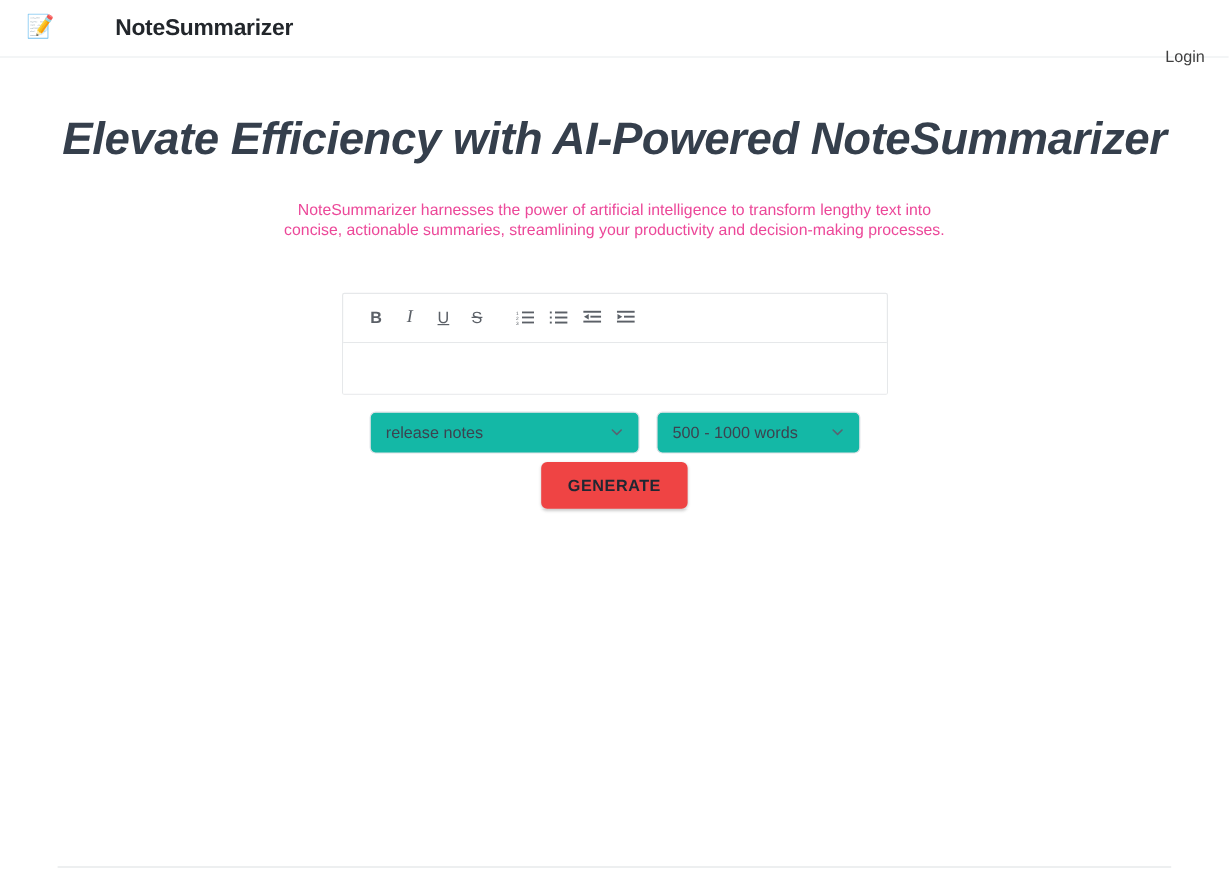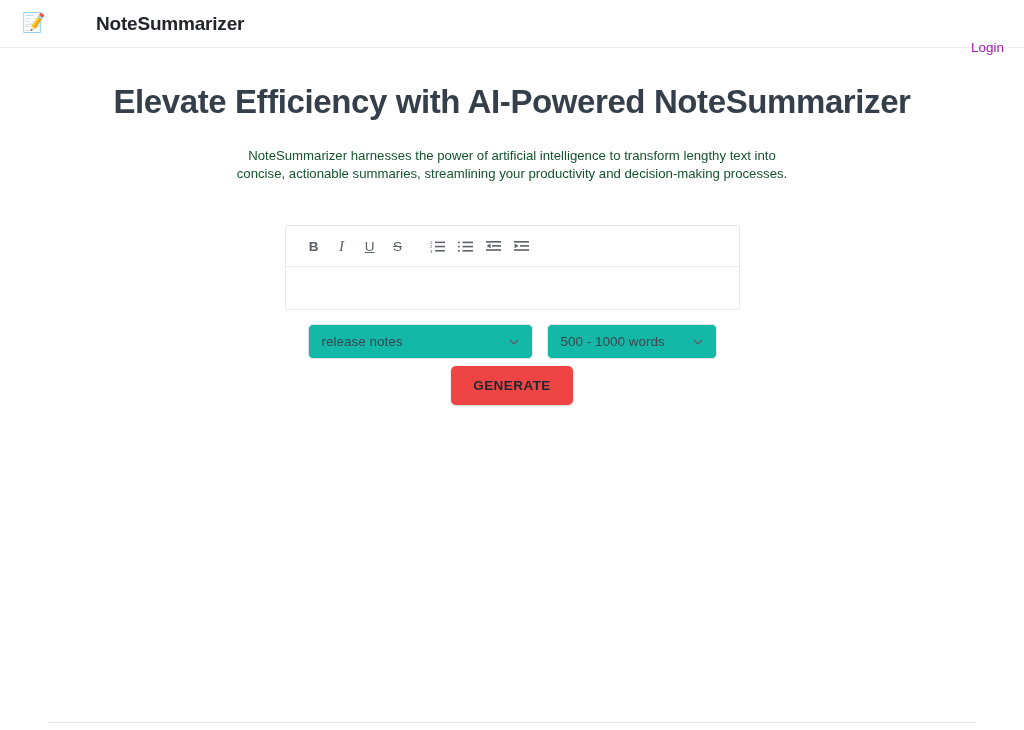--- a/index.html
+++ b/index.html
@@ -40,45 +40,46 @@
   }
   .brand-name {
     font-size: 19px;
     font-weight: 700;
     color: #22262b;
     letter-spacing: -0.2px;
     margin-left: 45px;
   }
   .login-link {
     font-size: 13.5px;
-    color: #a21caf;
+    color: #404040;
     text-decoration: none;
     cursor: pointer;
     margin-top: 48px;
   }
 
   
   .main {
     padding-top: 33px;
     text-align: center;
   }
   .hero-title {
-    margin: 0;
-    font-size: 33px;
+    margin: 12px;
+    font-size: 38px;
     font-weight: 700;
     color: #353f4c;
     letter-spacing: -0.4px;
     line-height: 1.25;
+    font-style: italic;
   }
   .hero-sub {
     margin: 25px auto 0 auto;
     max-width: 560px;
     font-size: 13.2px;
     line-height: 1.33;
-    color: #14532d;
+    color: #ec4899;
     font-weight: 400;
   }
 
   
   .editor-wrap {
     width: 455px;
     margin: 43px auto 0 auto;
     text-align: left;
   }
   .editor {

